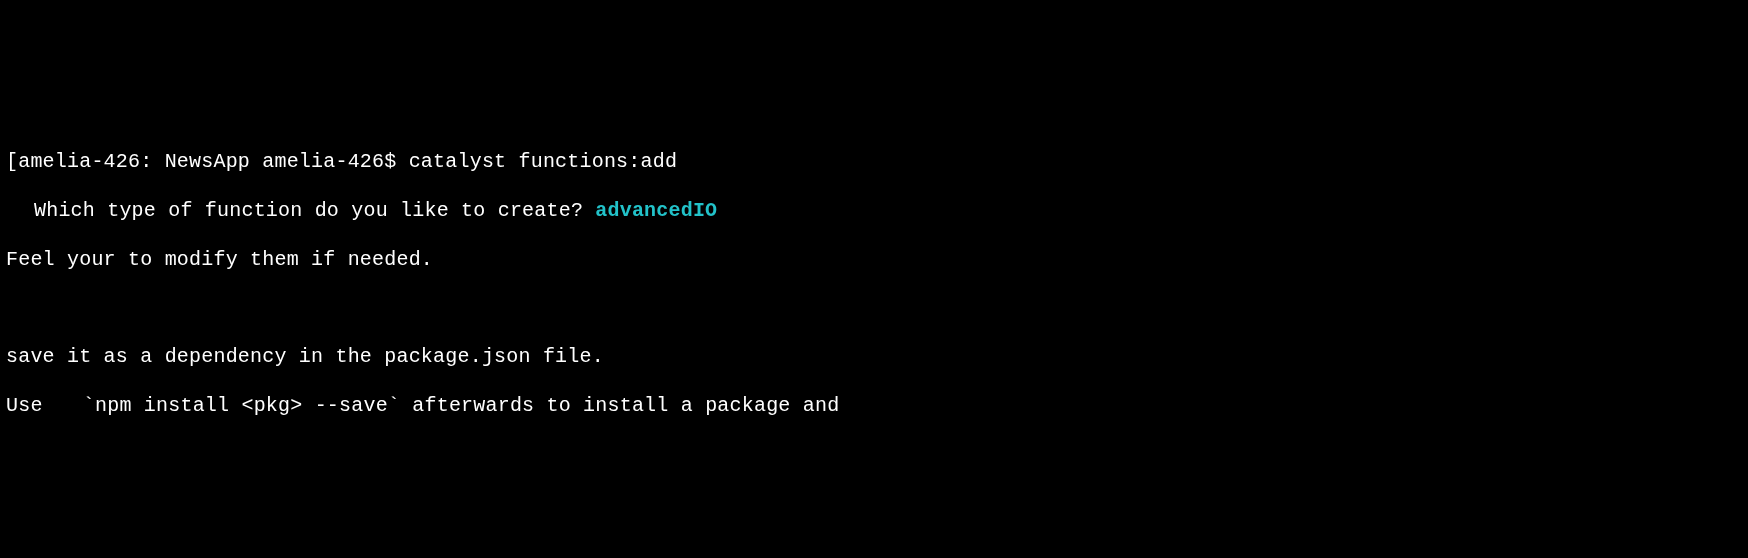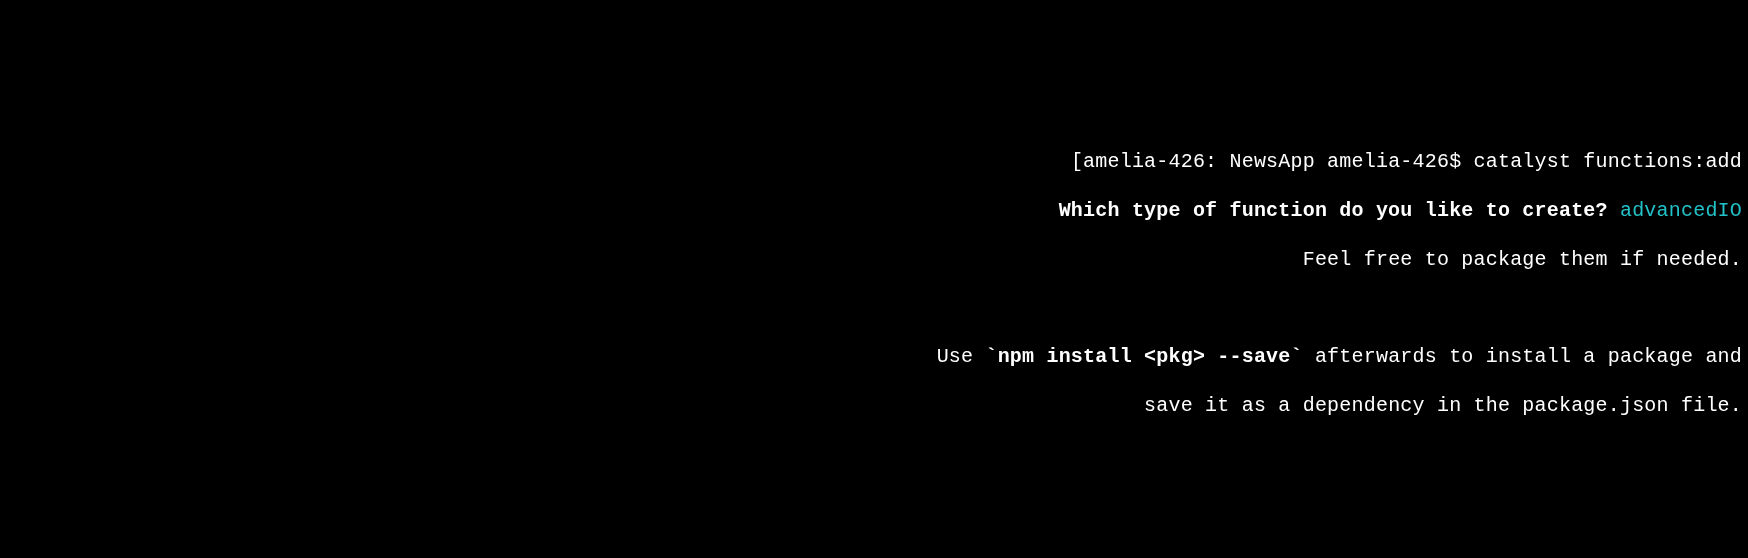--- a/index.html
+++ b/index.html
@@ -12,36 +12,36 @@
     line-height: 1.22;
     width: 1748px;
     height: 558px;
     overflow: hidden;
     white-space: pre;
     letter-spacing: 0.2px;
   }
   .terminal {
     padding: 4px 6px;
   }
-  .row { display: block; text-align: right; }
-  .cyan  { color: #22c2c9; }
-  .bold  { font-weight: 700; }
+  .row { display: block; }
+  .cyan  { color: #22c2c9; font-weight: bold; }
+  .bold  { font-weight: 400; margin-left: 28px; }
 </style>
 </head>
 <body>
 
 
 
 <div class="terminal">
 <span class="row"><span>[</span><span>amelia-426: NewsApp amelia-426$ </span><span>catalyst functions:add</span></span>
 <span class="row"><span class="bold">Which type of function do you like to create? </span><span class="cyan">advancedIO</span></span>
-<span class="row">Feel free to package them if needed.</span>
+<span class="row">Feel your to modify them if needed.</span>
 <span class="row"> </span>
+<span class="row">save it as a dependency in the package.json file.</span>
 <span class="row"><span>Use </span><span class="bold">`npm install &lt;pkg&gt; --save`</span><span> afterwards to install a package and</span></span>
-<span class="row">save it as a dependency in the package.json file.</span>
 <span class="row"> </span>
 
 
 
 
 
 
 
 
 

